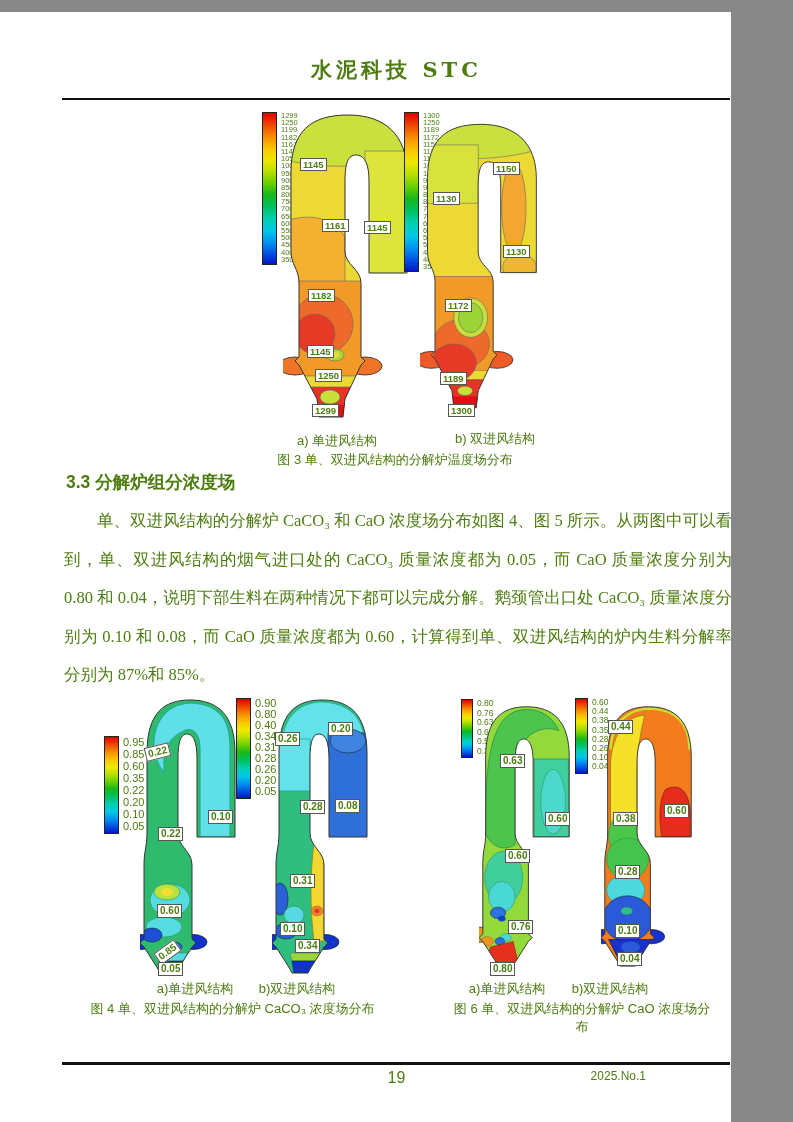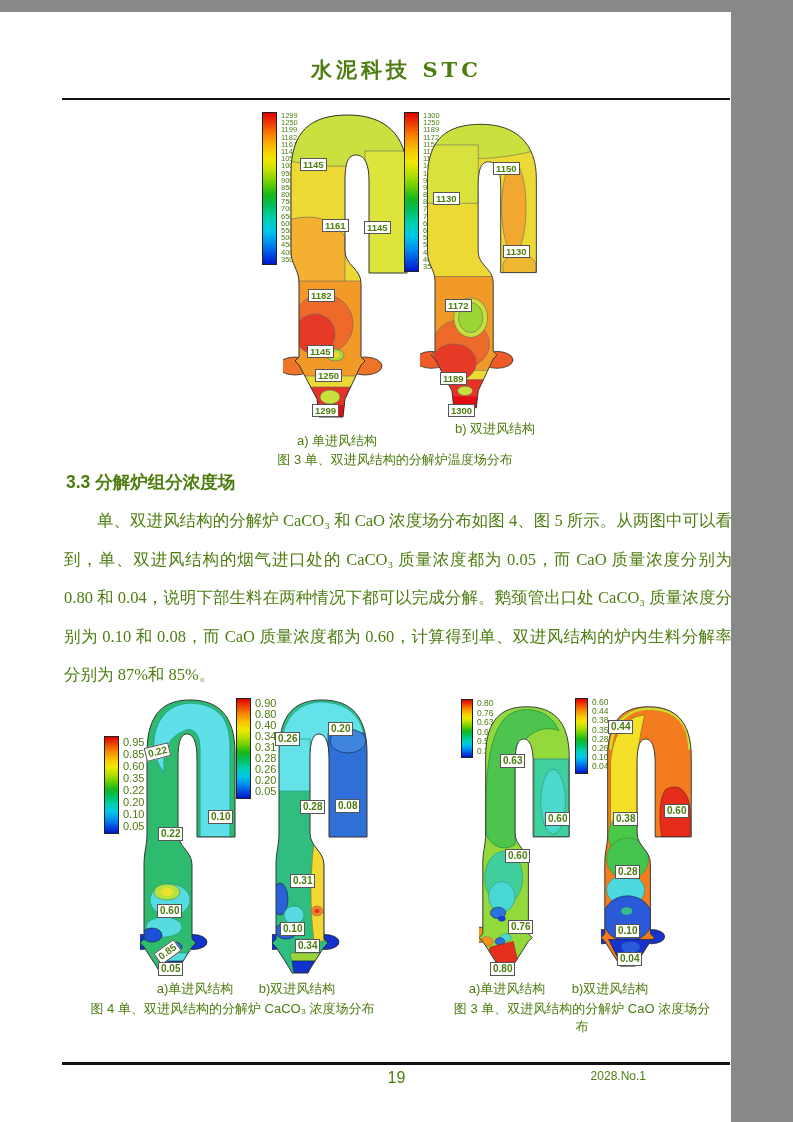--- a/index.html
+++ b/index.html
@@ -175,21 +175,21 @@
   <div class="clabel f3" style="left:312px;top:392px">1299</div>
 
   <div class="clabel f3" style="left:493px;top:150px">1150</div>
   <div class="clabel f3" style="left:433px;top:180px">1130</div>
   <div class="clabel f3" style="left:503px;top:233px">1130</div>
   <div class="clabel f3" style="left:445px;top:287px">1172</div>
   <div class="clabel f3" style="left:440px;top:360px">1189</div>
   <div class="clabel f3" style="left:448px;top:392px">1300</div>
 
   <div class="subcap" style="left:262px;top:420px;width:150px">a) 单进风结构</div>
-  <div class="subcap" style="left:420px;top:408px;width:150px">b) 双进风结构</div>
+  <div class="subcap" style="left:420px;top:418px;width:150px">b) 双进风结构</div>
   <div class="figcap" style="left:240px;top:439px;width:310px">图 3 单、双进风结构的分解炉温度场分布</div>
 
   <div class="sec-heading">3.3 分解炉组分浓度场</div>
   <div class="body-par">单、双进风结构的分解炉 CaCO₃ 和 CaO 浓度场分布如图 4、图 5 所示。从两图中可以看到，单、双进风结构的烟气进口处的 CaCO₃ 质量浓度都为 0.05，而 CaO 质量浓度分别为 0.80 和 0.04，说明下部生料在两种情况下都可以完成分解。鹅颈管出口处 CaCO₃ 质量浓度分别为 0.10 和 0.08，而 CaO 质量浓度都为 0.60，计算得到单、双进风结构的炉内生料分解率分别为 87%和 85%。</div>
 
   <div class="colorbar cb4a" style="left:104px;top:724px">
     <div class="cb-strip" style="height:96px"></div>
     <div class="cb-ticks">
         <div class="tick">0.95</div>
         <div class="tick">0.85</div>
@@ -367,19 +367,19 @@
 
   <div class="clabel f45" style="left:608px;top:708px">0.44</div>
   <div class="clabel f45" style="left:613px;top:800px">0.38</div>
   <div class="clabel f45" style="left:664px;top:792px">0.60</div>
   <div class="clabel f45" style="left:615px;top:853px">0.28</div>
   <div class="clabel f45" style="left:615px;top:912px">0.10</div>
   <div class="clabel f45" style="left:617px;top:940px">0.04</div>
 
   <div class="subcap" style="left:452px;top:968px;width:110px">a)单进风结构</div>
   <div class="subcap" style="left:555px;top:968px;width:110px">b)双进风结构</div>
-  <div class="figcap" style="left:448px;top:988px;width:268px">图 3 单、双进风结构的分解炉 CaO 浓度场分布</div>
+  <div class="figcap" style="left:448px;top:988px;width:268px">图 6 单、双进风结构的分解炉 CaO 浓度场分布</div>
 
   <div class="footer-rule"></div>
   <div class="page-num">19</div>
-  <div class="issue">2028.No.1</div>
+  <div class="issue">2025.No.1</div>
 
 </div>
 
 </body></html>

